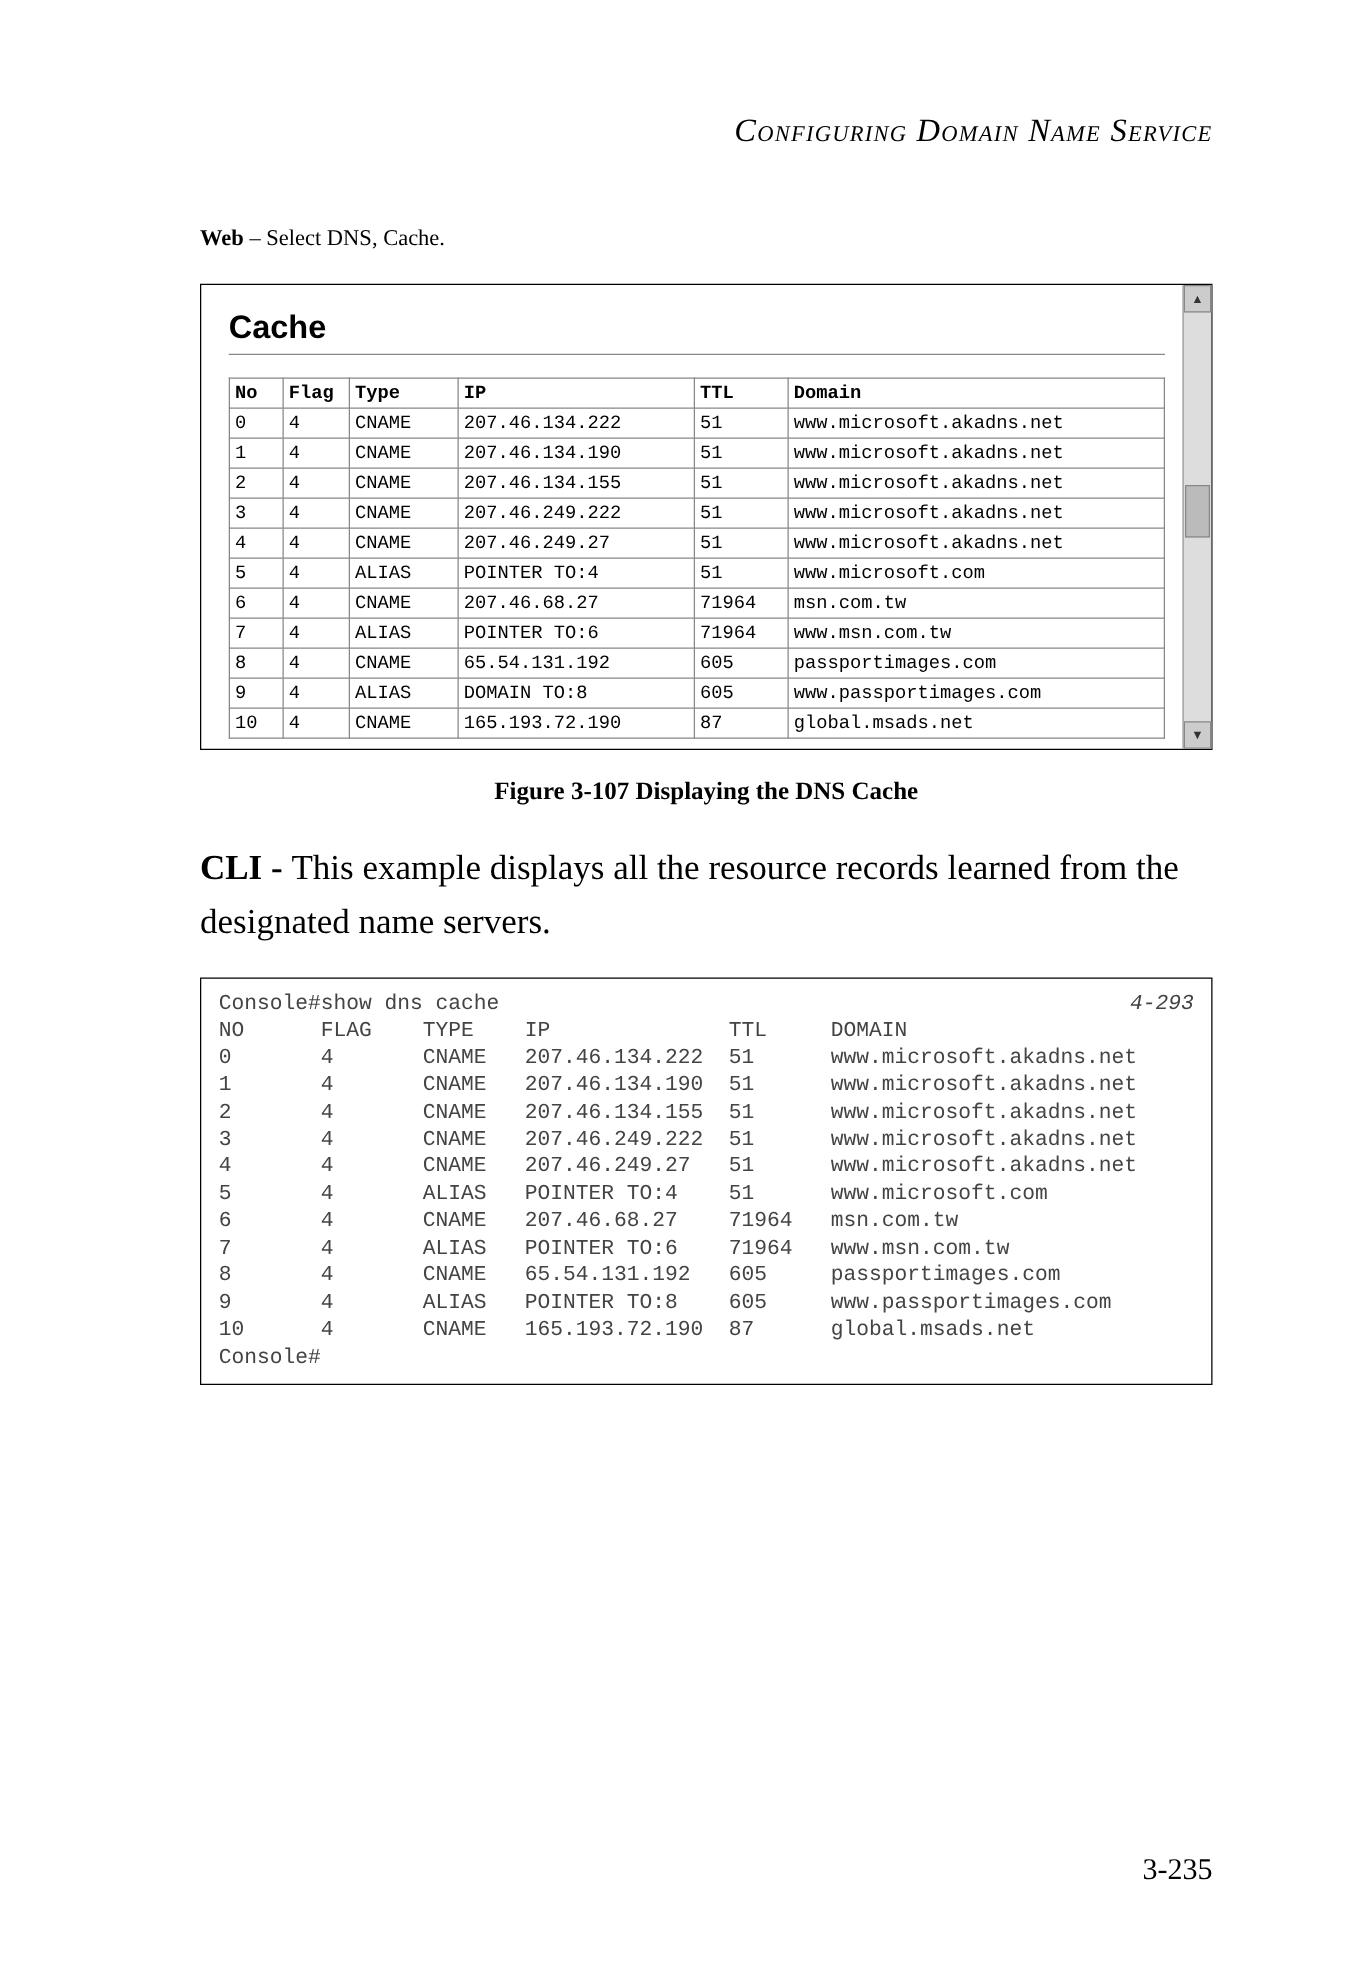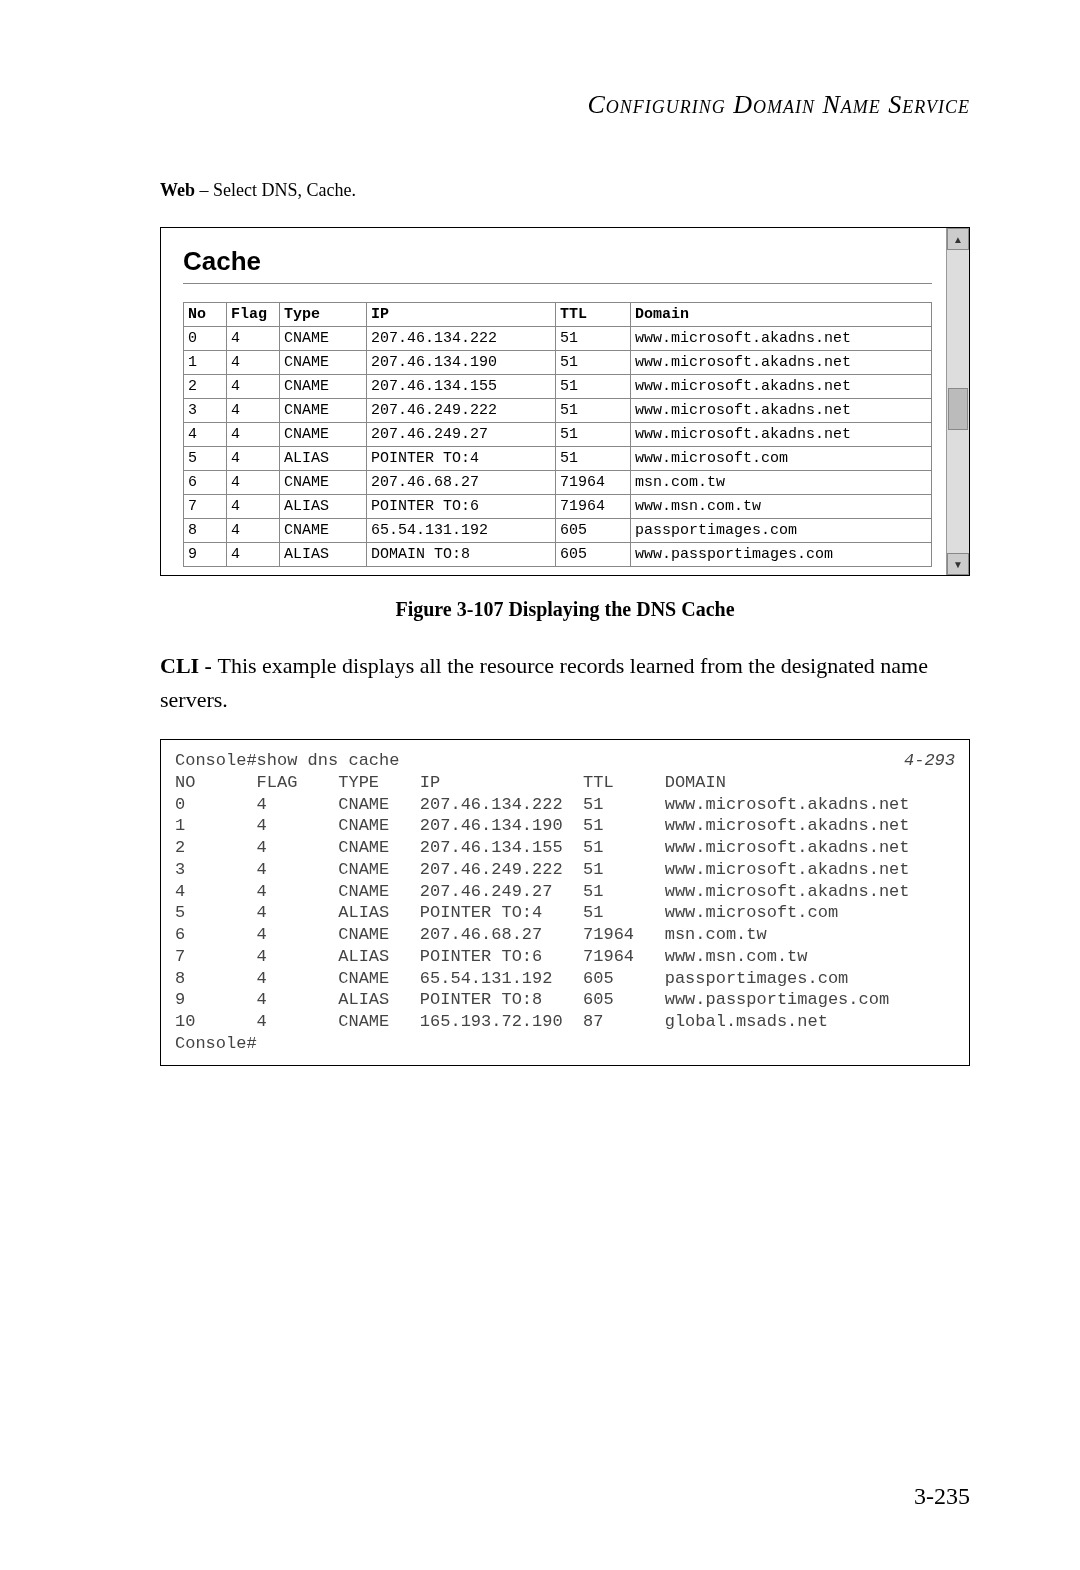--- a/index.html
+++ b/index.html
@@ -113,21 +113,21 @@
 
   .figure-caption {
     text-align: center;
     font-weight: bold;
     font-size: 20px;
     margin-top: 22px;
     margin-bottom: 28px;
   }
 
   .cli-line {
-    font-size: 22px;
+    font-size: 28px;
     line-height: 1.55;
     margin-bottom: 22px;
   }
   .cli-line .bold { font-weight: bold; }
 
   .cli-box {
     border: 1px solid #000;
     padding: 10px 14px;
     font-family: 'Courier New', Courier, monospace;
     font-size: 17px;
@@ -251,20 +251,28 @@
                 <td>passportimages.com</td>
               </tr>
               <tr>
                 <td>9</td>
                 <td>4</td>
                 <td>ALIAS</td>
                 <td>DOMAIN TO:8</td>
                 <td>605</td>
                 <td>www.passportimages.com</td>
               </tr>
+              <tr>
+                <td>10</td>
+                <td>4</td>
+                <td>CNAME</td>
+                <td>165.193.72.190</td>
+                <td>87</td>
+                <td>global.msads.net</td>
+              </tr>
             </tbody>
         </table>
       </div>
       <div class="scrollbar">
         <div class="scroll-btn">
             <span>▲</span>
           </div>
         <div class="scroll-thumb"></div>
         <div class="scroll-btn">
             <span>▼</span>

